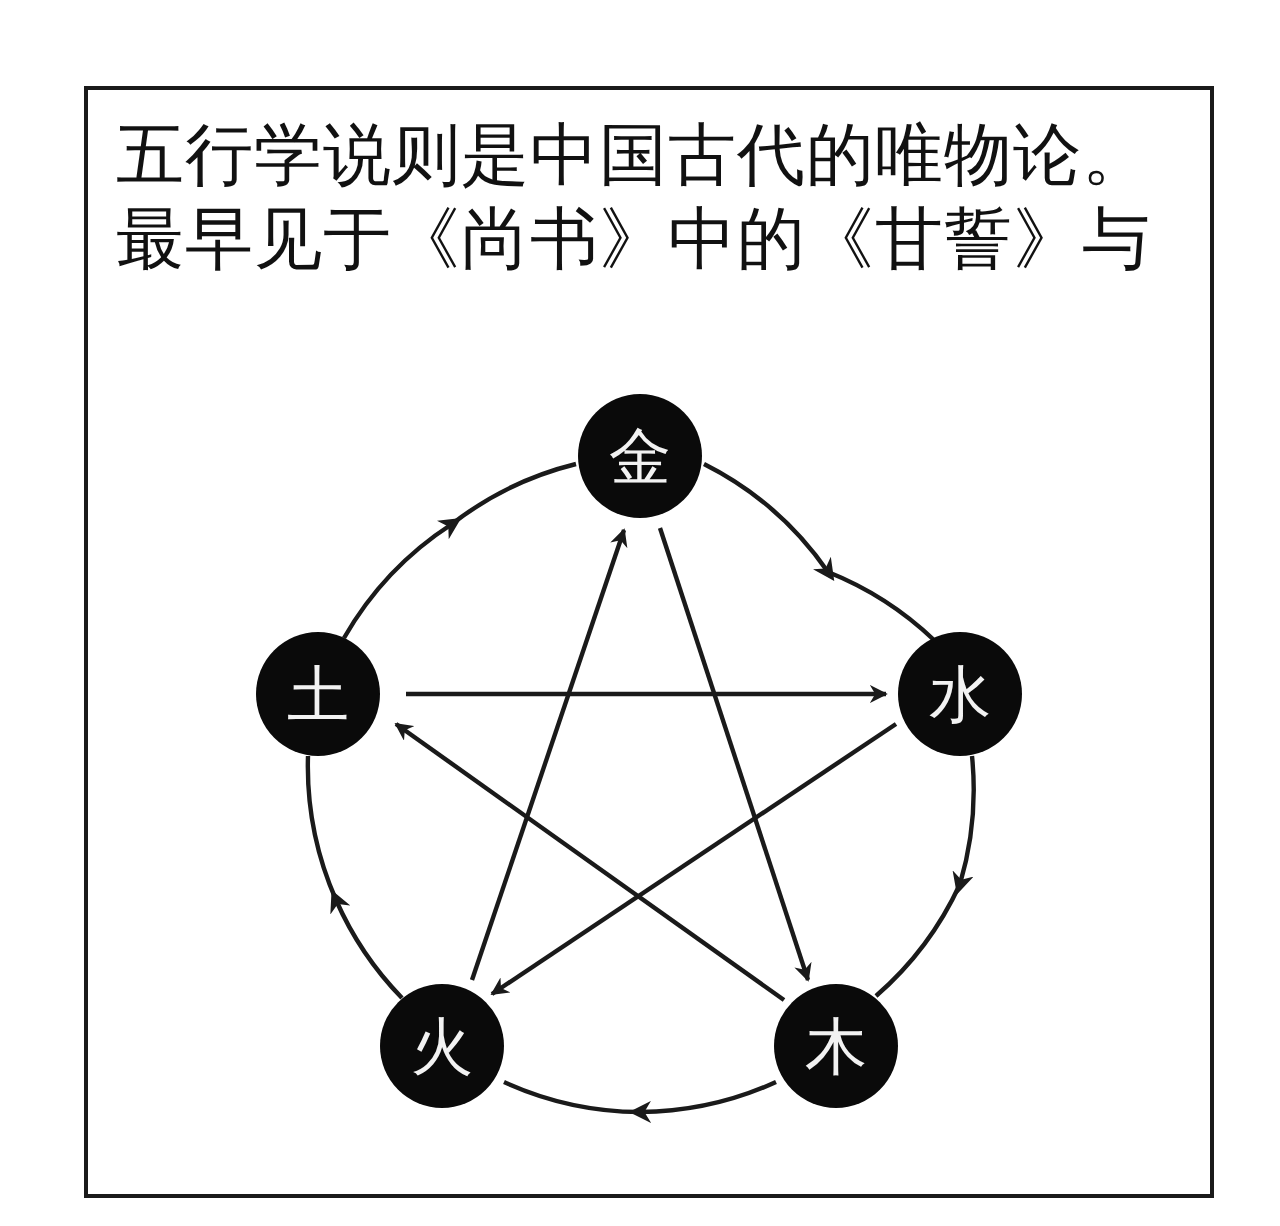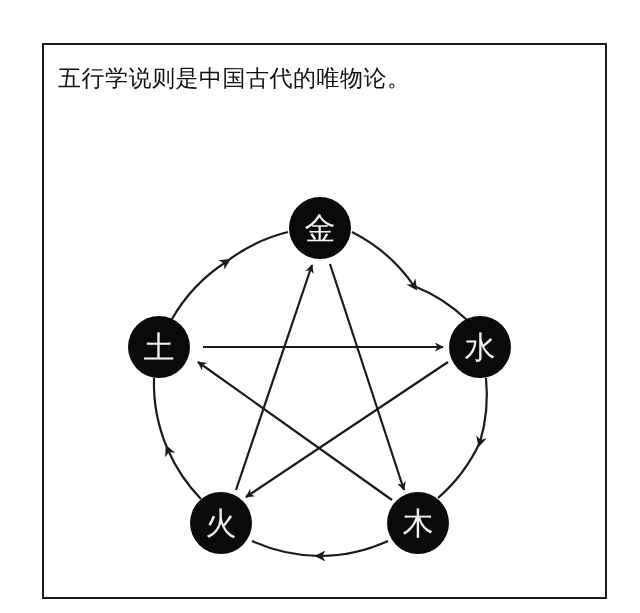--- a/index.html
+++ b/index.html
@@ -1,28 +1,29 @@
 <!DOCTYPE html>
 <html><head>
 <meta charset="utf-8">
 <style>
   html, body { margin:0; padding:0; background:#ffffff; }
   body { width:640px; height:613px; position:relative; overflow:hidden; font-family:"DejaVu Sans", sans-serif; }
   .frame { position:absolute; left:42px; top:43px; width:561px; height:552px; border:2.5px solid #1a1a1a; background:#ffffff; box-sizing:content-box; }
-  .text-block { position:absolute; left:14px; top:12px; font-size:23px; line-height:42px; color:#111; letter-spacing:0.5px; }
+  .text-block { position:absolute; left:14px; top:12px; font-size:34px; line-height:42px; color:#111; letter-spacing:0.5px; }
   .text-line { display:block; white-space:nowrap; }
   .diagram { position:absolute; left:0; top:0; }
   .node-label { font-family:"DejaVu Sans", sans-serif; }
 </style>
 </head>
 <body>
 
 <div class="frame">
   <div class="text-block">
     <span class="text-line">五行学说则是中国古代的唯物论。</span>
+    <span class="text-line">最早见于《尚书》中的《甘誓》与</span>
   </div>
 </div>
 
 <svg class="diagram" width="640" height="613" viewBox="0 0 640 613">
   <defs>
     <marker id="arrow" viewBox="0 0 10 10" refX="9" refY="5" markerWidth="9" markerHeight="9" orient="auto-start-reverse" markerUnits="userSpaceOnUse">
       <path d="M0,0 L10,5 L0,10 L3,5 z" fill="#1a1a1a"></path>
     </marker>
     <marker id="midarrow" viewBox="0 0 10 10" refX="5" refY="5" markerWidth="11" markerHeight="11" orient="auto" markerUnits="userSpaceOnUse">
       <path d="M0,0 L10,5 L0,10 L3,5 z" fill="#1a1a1a"></path>

